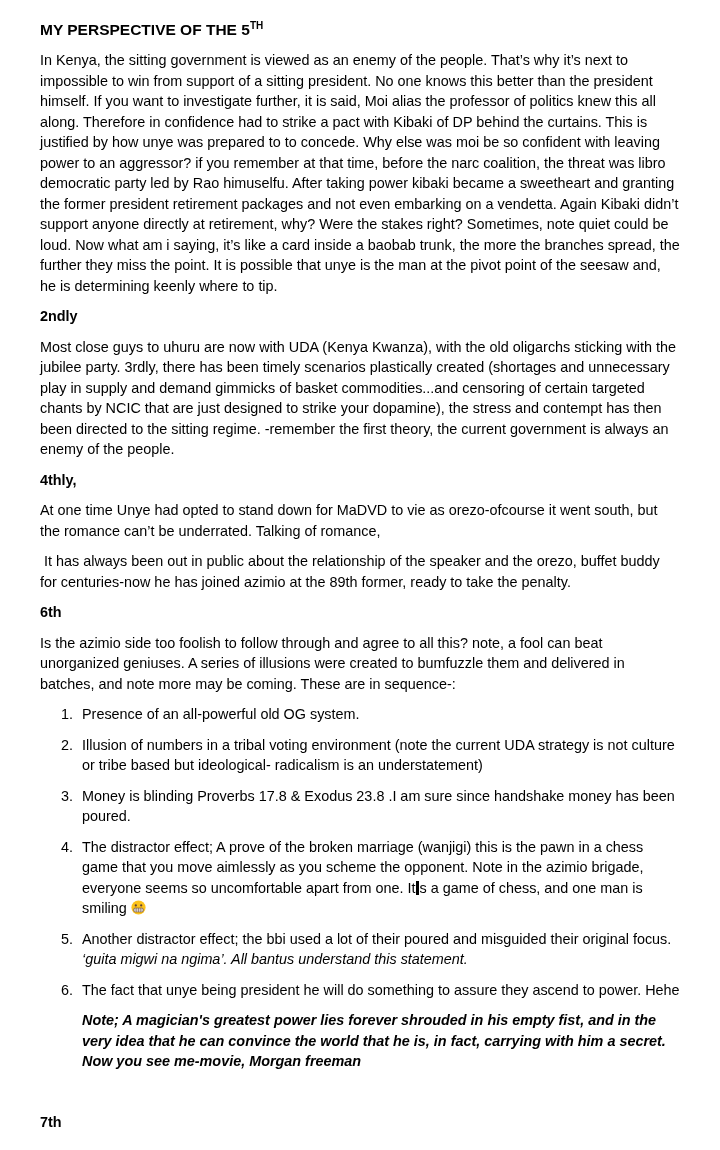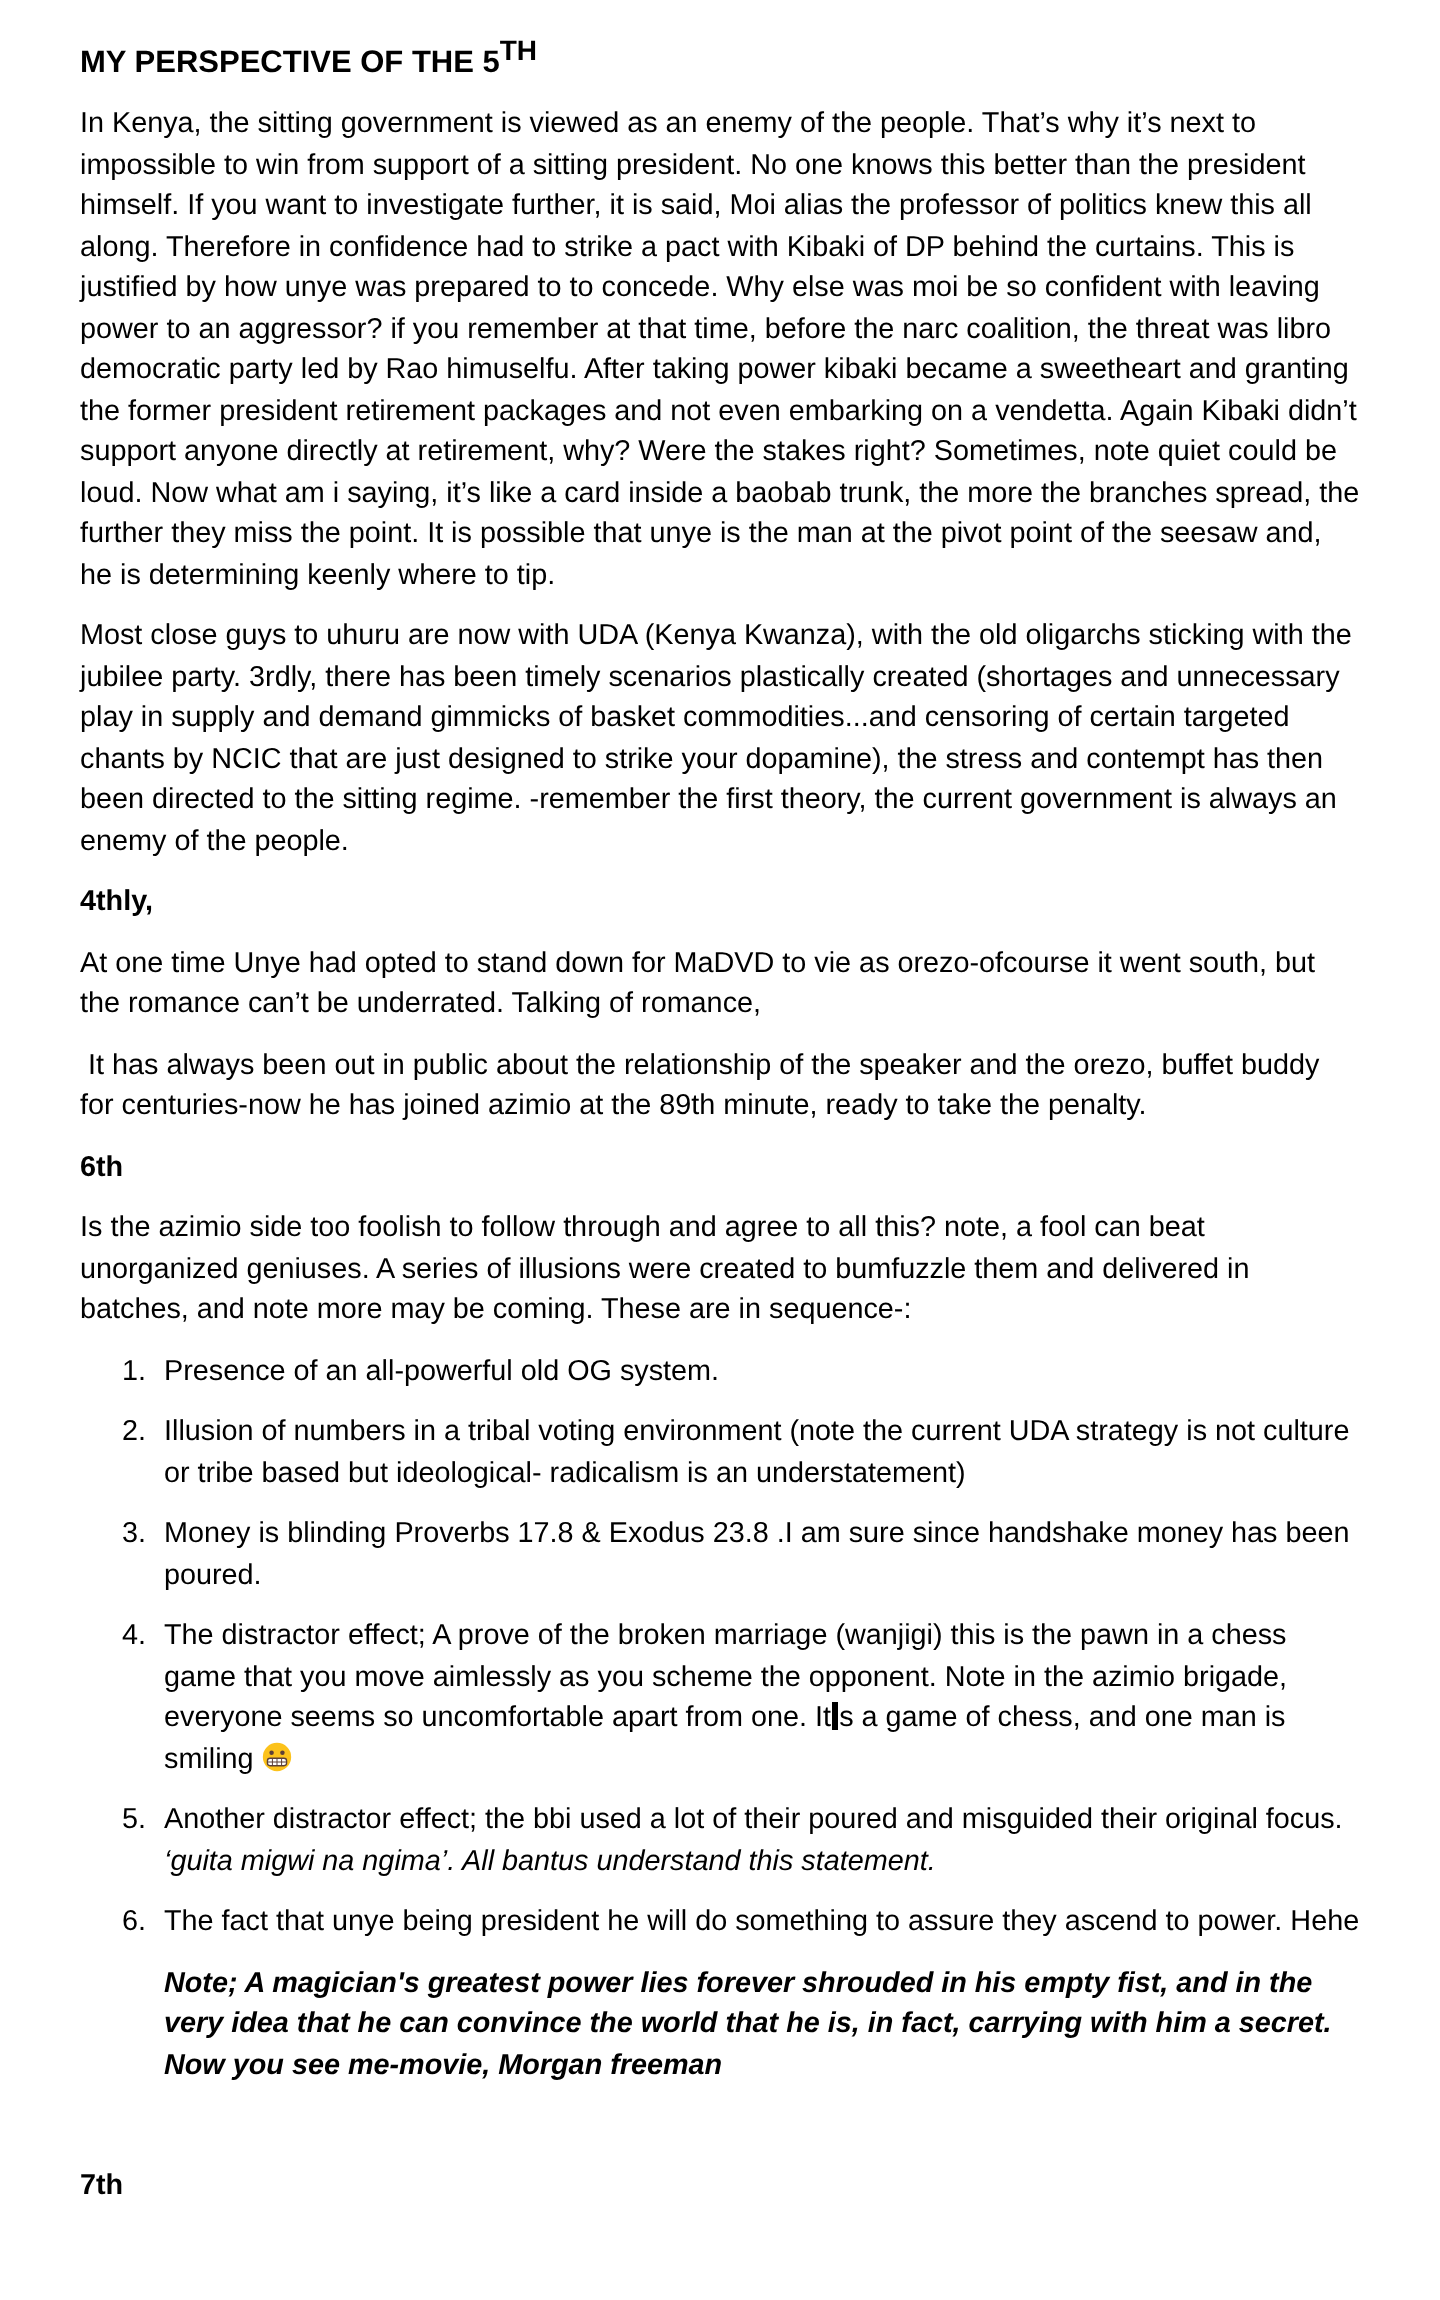--- a/index.html
+++ b/index.html
@@ -13,21 +13,21 @@
     font-family: "Liberation Sans", "DejaVu Sans", sans-serif;
     font-size: 14.4px;
     line-height: 20.5px;
   }
   .doc-title {
     font-size: 15.5px;
     line-height: 21px;
     font-weight: 700;
     margin: 0 0 10px 0;
   }
-  .doc-title sup { font-size: 14px; font-weight: 700; }
+  .doc-title sup { font-size: 10px; font-weight: 700; }
   .subheading {
     font-size: 14.4px;
     line-height: 20.5px;
     font-weight: 700;
     margin: 0 0 10px 0;
   }
   p.para {
     margin: 0 0 10px 0;
     white-space: pre-wrap;
   }
@@ -75,29 +75,30 @@
 </style>
 </head>
 <body>
 
 <div class="page">
 
   <h1 class="doc-title"><span>MY PERSPECTIVE OF THE 5</span><sup>TH</sup></h1>
 
   <p class="para">In Kenya, the sitting government is viewed as an enemy of the people. That’s why it’s next to impossible to win from support of a sitting president. No one knows this better than the president himself. If you want to investigate further, it is said, Moi alias the professor of politics knew this all along. Therefore in confidence had to strike a pact with Kibaki of DP behind the curtains. This is justified by how unye was prepared to to concede. Why else was moi be so confident with leaving power to an aggressor? if you remember at that time, before the narc coalition, the threat was libro democratic party led by Rao himuselfu. After taking power kibaki became a sweetheart and granting the former president retirement packages and not even embarking on a vendetta. Again Kibaki didn’t support anyone directly at retirement, why? Were the stakes right? Sometimes, note quiet could be loud. Now what am i saying, it’s like a card inside a baobab trunk, the more the branches spread, the further they miss the point. It is possible that unye is the man at the pivot point of the seesaw and, he is determining keenly where to tip.</p>
 
+  <h2 class="subheading">2ndly</h2>
 
   <p class="para">Most close guys to uhuru are now with UDA (Kenya Kwanza), with the old oligarchs sticking with the jubilee party. 3rdly, there has been timely scenarios plastically created (shortages and unnecessary play in supply and demand gimmicks of basket commodities...and censoring of certain targeted chants by NCIC that are just designed to strike your dopamine), the stress and contempt has then been directed to the sitting regime. -remember the first theory, the current government is always an enemy of the people.</p>
 
   <h2 class="subheading">4thly,</h2>
 
   <p class="para">At one time Unye had opted to stand down for MaDVD to vie as orezo-ofcourse it went south, but the romance can’t be underrated. Talking of romance,</p>
 
 
-  <p class="para"> It has always been out in public about the relationship of the speaker and the orezo, buffet buddy for centuries-now he has joined azimio at the 89th minute, ready to take the penalty.</p>
+  <p class="para"> It has always been out in public about the relationship of the speaker and the orezo, buffet buddy for centuries-now he has joined azimio at the 89th former, ready to take the penalty.</p>
 
   <h2 class="subheading">6th</h2>
 
   <p class="para">Is the azimio side too foolish to follow through and agree to all this? note, a fool can beat unorganized geniuses. A series of illusions were created to bumfuzzle them and delivered in batches, and note more may be coming. These are in sequence-:</p>
 
   <ol class="seq-list">
     <li>Presence of an all-powerful old OG system.</li>
     <li>Illusion of numbers in a tribal voting environment (note the current UDA strategy is not culture or tribe based but ideological- radicalism is an understatement)</li>
     <li>Money is blinding Proverbs 17.8 &amp; Exodus 23.8 .I am sure since handshake money has been poured.</li>
     <li><span>The distractor effect; A prove of the broken marriage (wanjigi) this is the pawn in a chess game that you move aimlessly as you scheme the opponent. Note in the azimio brigade, everyone seems so uncomfortable apart from one. It</span><span class="text-caret"></span><span>s a game of chess, and one man is smiling </span><span class="emoji-wrap"><svg viewBox="0 0 36 36" aria-hidden="true">

